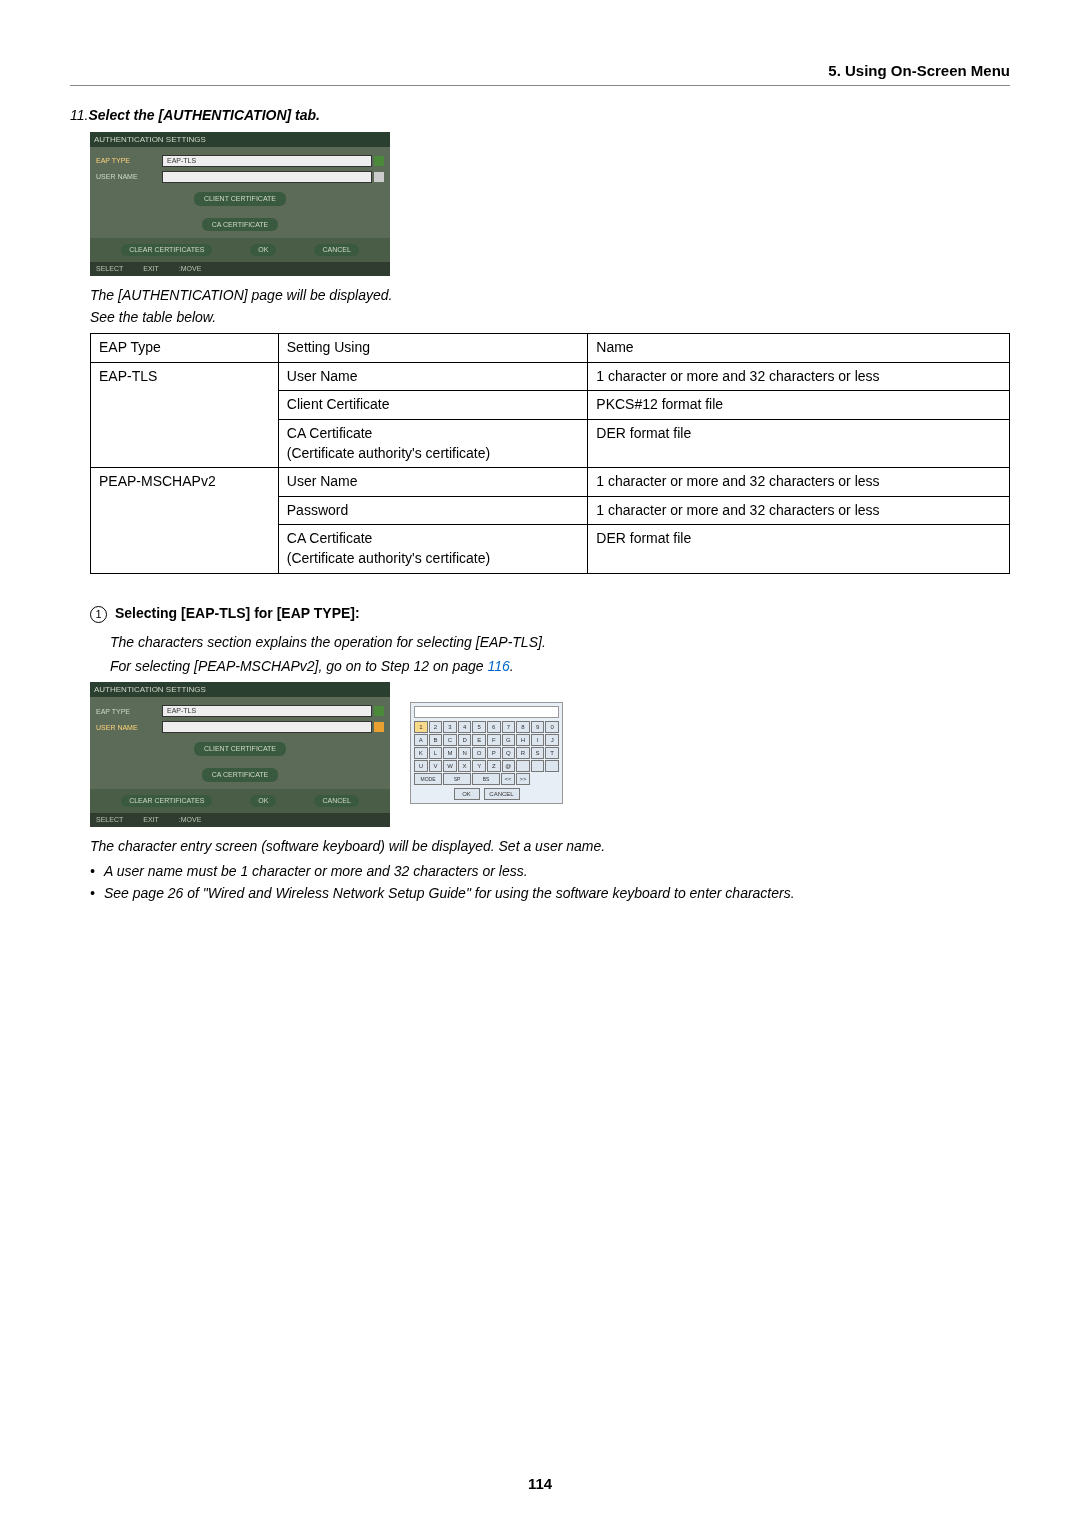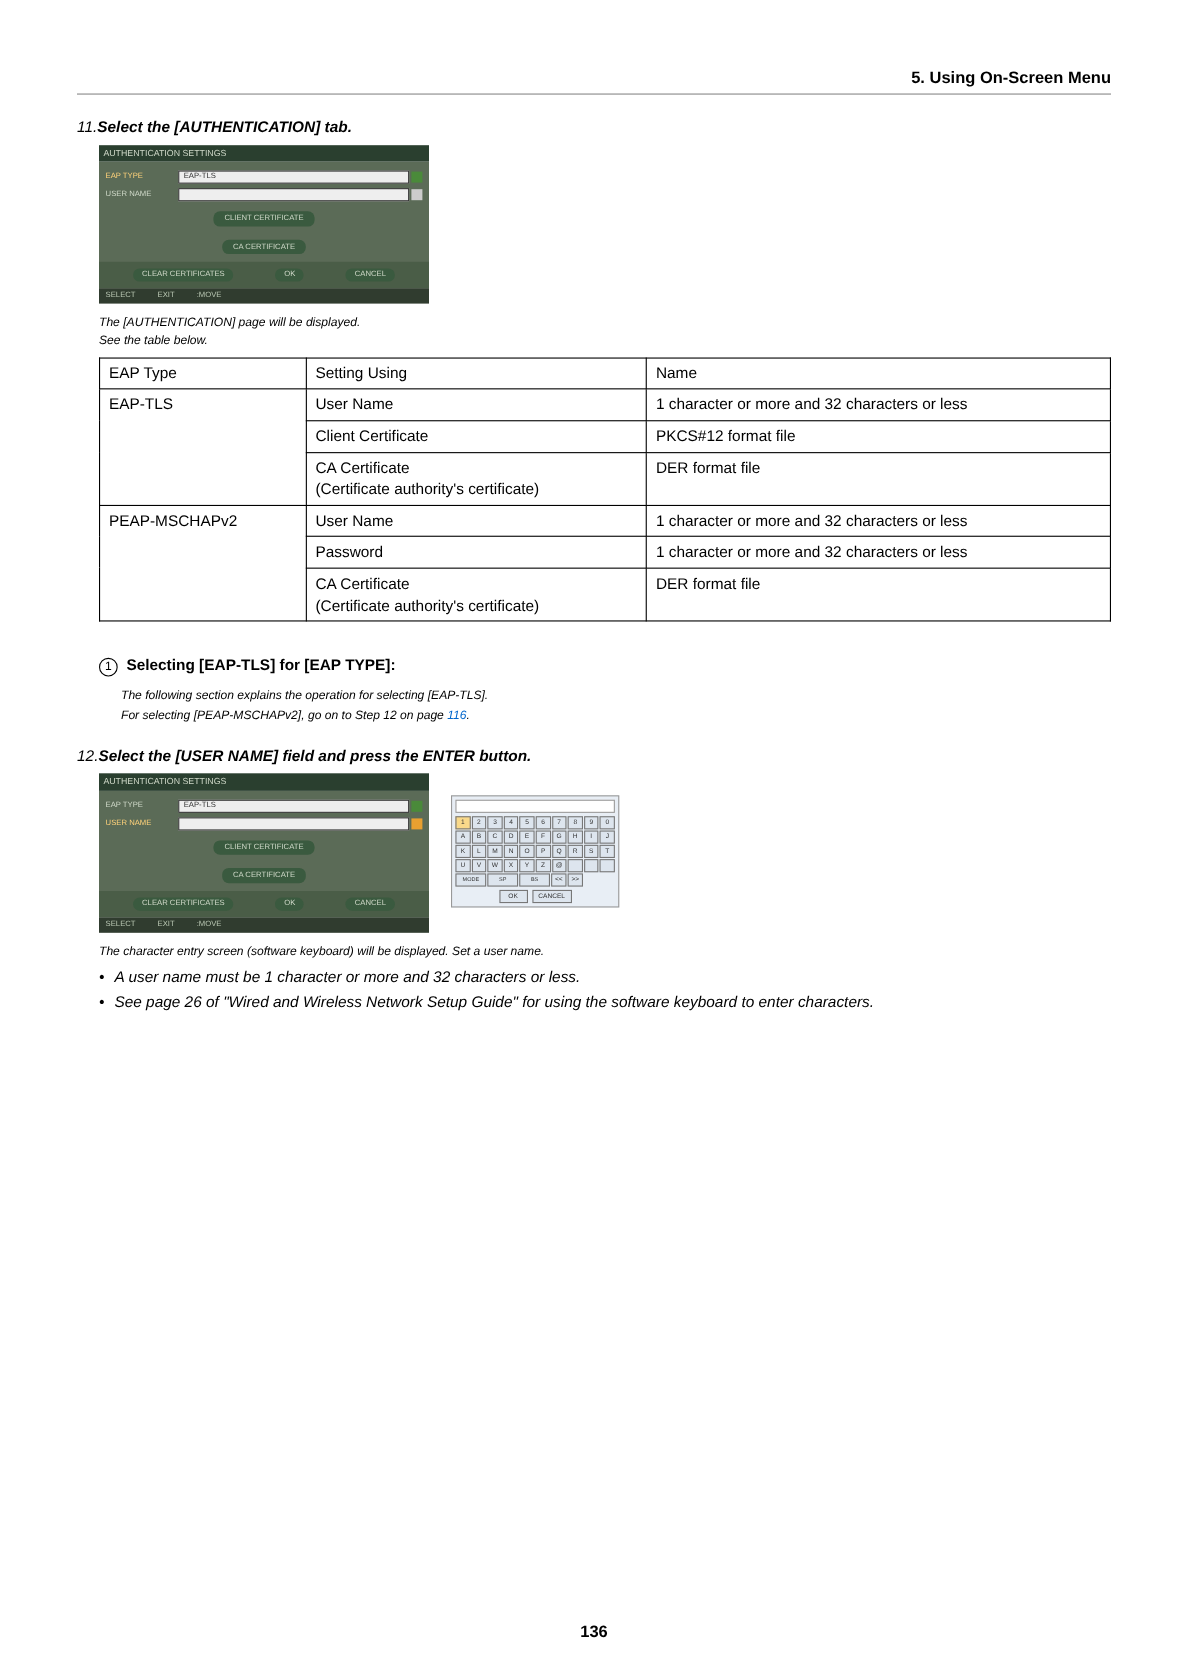--- a/index.html
+++ b/index.html
@@ -82,21 +82,21 @@
     background: #303c2f;
     color: #b8c6b2;
     font-size: 7px;
     padding: 2px 6px;
     display: flex;
     gap: 20px;
   }
   .italic-para {
     font-style: italic;
     margin: 10px 0 2px 20px;
-    font-size: 11px;
+    font-size: 14px;
     text-align: justify;
   }
   .table1 {
     border-collapse: collapse;
     width: calc(100% - 20px);
     margin-left: 20px;
     margin-top: 6px;
     font-size: 14px;
   }
   .table1 td, .table1 th {
@@ -241,29 +241,26 @@
       <td style="white-space:pre-line;">CA Certificate
 (Certificate authority's certificate)</td>
       <td>DER format file</td>
     </tr>
   </tbody>
     </table>
 
   <div class="sub-section" style="margin-left:20px;">
     <span class="circled-num">1</span>
     <span class="sub-title">Selecting [EAP-TLS] for [EAP TYPE]:</span>
-    <div class="italic-para indent" style="margin-left:20px;">The following section explains the operation for selecting [EAP-TLS].</div>
+    <div class="italic-para indent" style="margin-left:20px;">The characters section explains the operation for selecting [EAP-TLS].</div>
     <div class="italic-para indent" style="margin-left:20px; margin-top:4px;">
       <span>For selecting [PEAP-MSCHAPv2], go on to Step 12 on page </span><span class="link">116</span><span>.</span>
     </div>
   </div>
 
-  <div class="step-line" style="margin-top:18px;">
-    <span class="step-num">12.</span><span class="step-text">Select the [USER NAME] field and press the ENTER button.</span>
-  </div>
 
   <div class="ss-group">
 
     <div class="screenshot1" style="margin:0;">
       <div class="ss-title">AUTHENTICATION SETTINGS</div>
       <div class="ss-body">
         <div class="ss-row">
           <span class="ss-label">EAP TYPE</span>
           <span class="ss-field" style="padding-left:4px; font-size:7px; color:#333; line-height:10px;">EAP-TLS</span>
           <span class="ss-dd"></span>
@@ -355,14 +352,14 @@
       </div>
     </div>
   </div>
 
   <div class="italic-para">The character entry screen (software keyboard) will be displayed. Set a user name.</div>
   <ul class="bullet-list">
     <li>A user name must be 1 character or more and 32 characters or less.</li>
     <li>See page 26 of "Wired and Wireless Network Setup Guide" for using the software keyboard to enter characters.</li>
   </ul>
 
-  <div class="page-num">136</div>
+  <div class="page-num">114</div>
 </div>
 
 </body></html>

